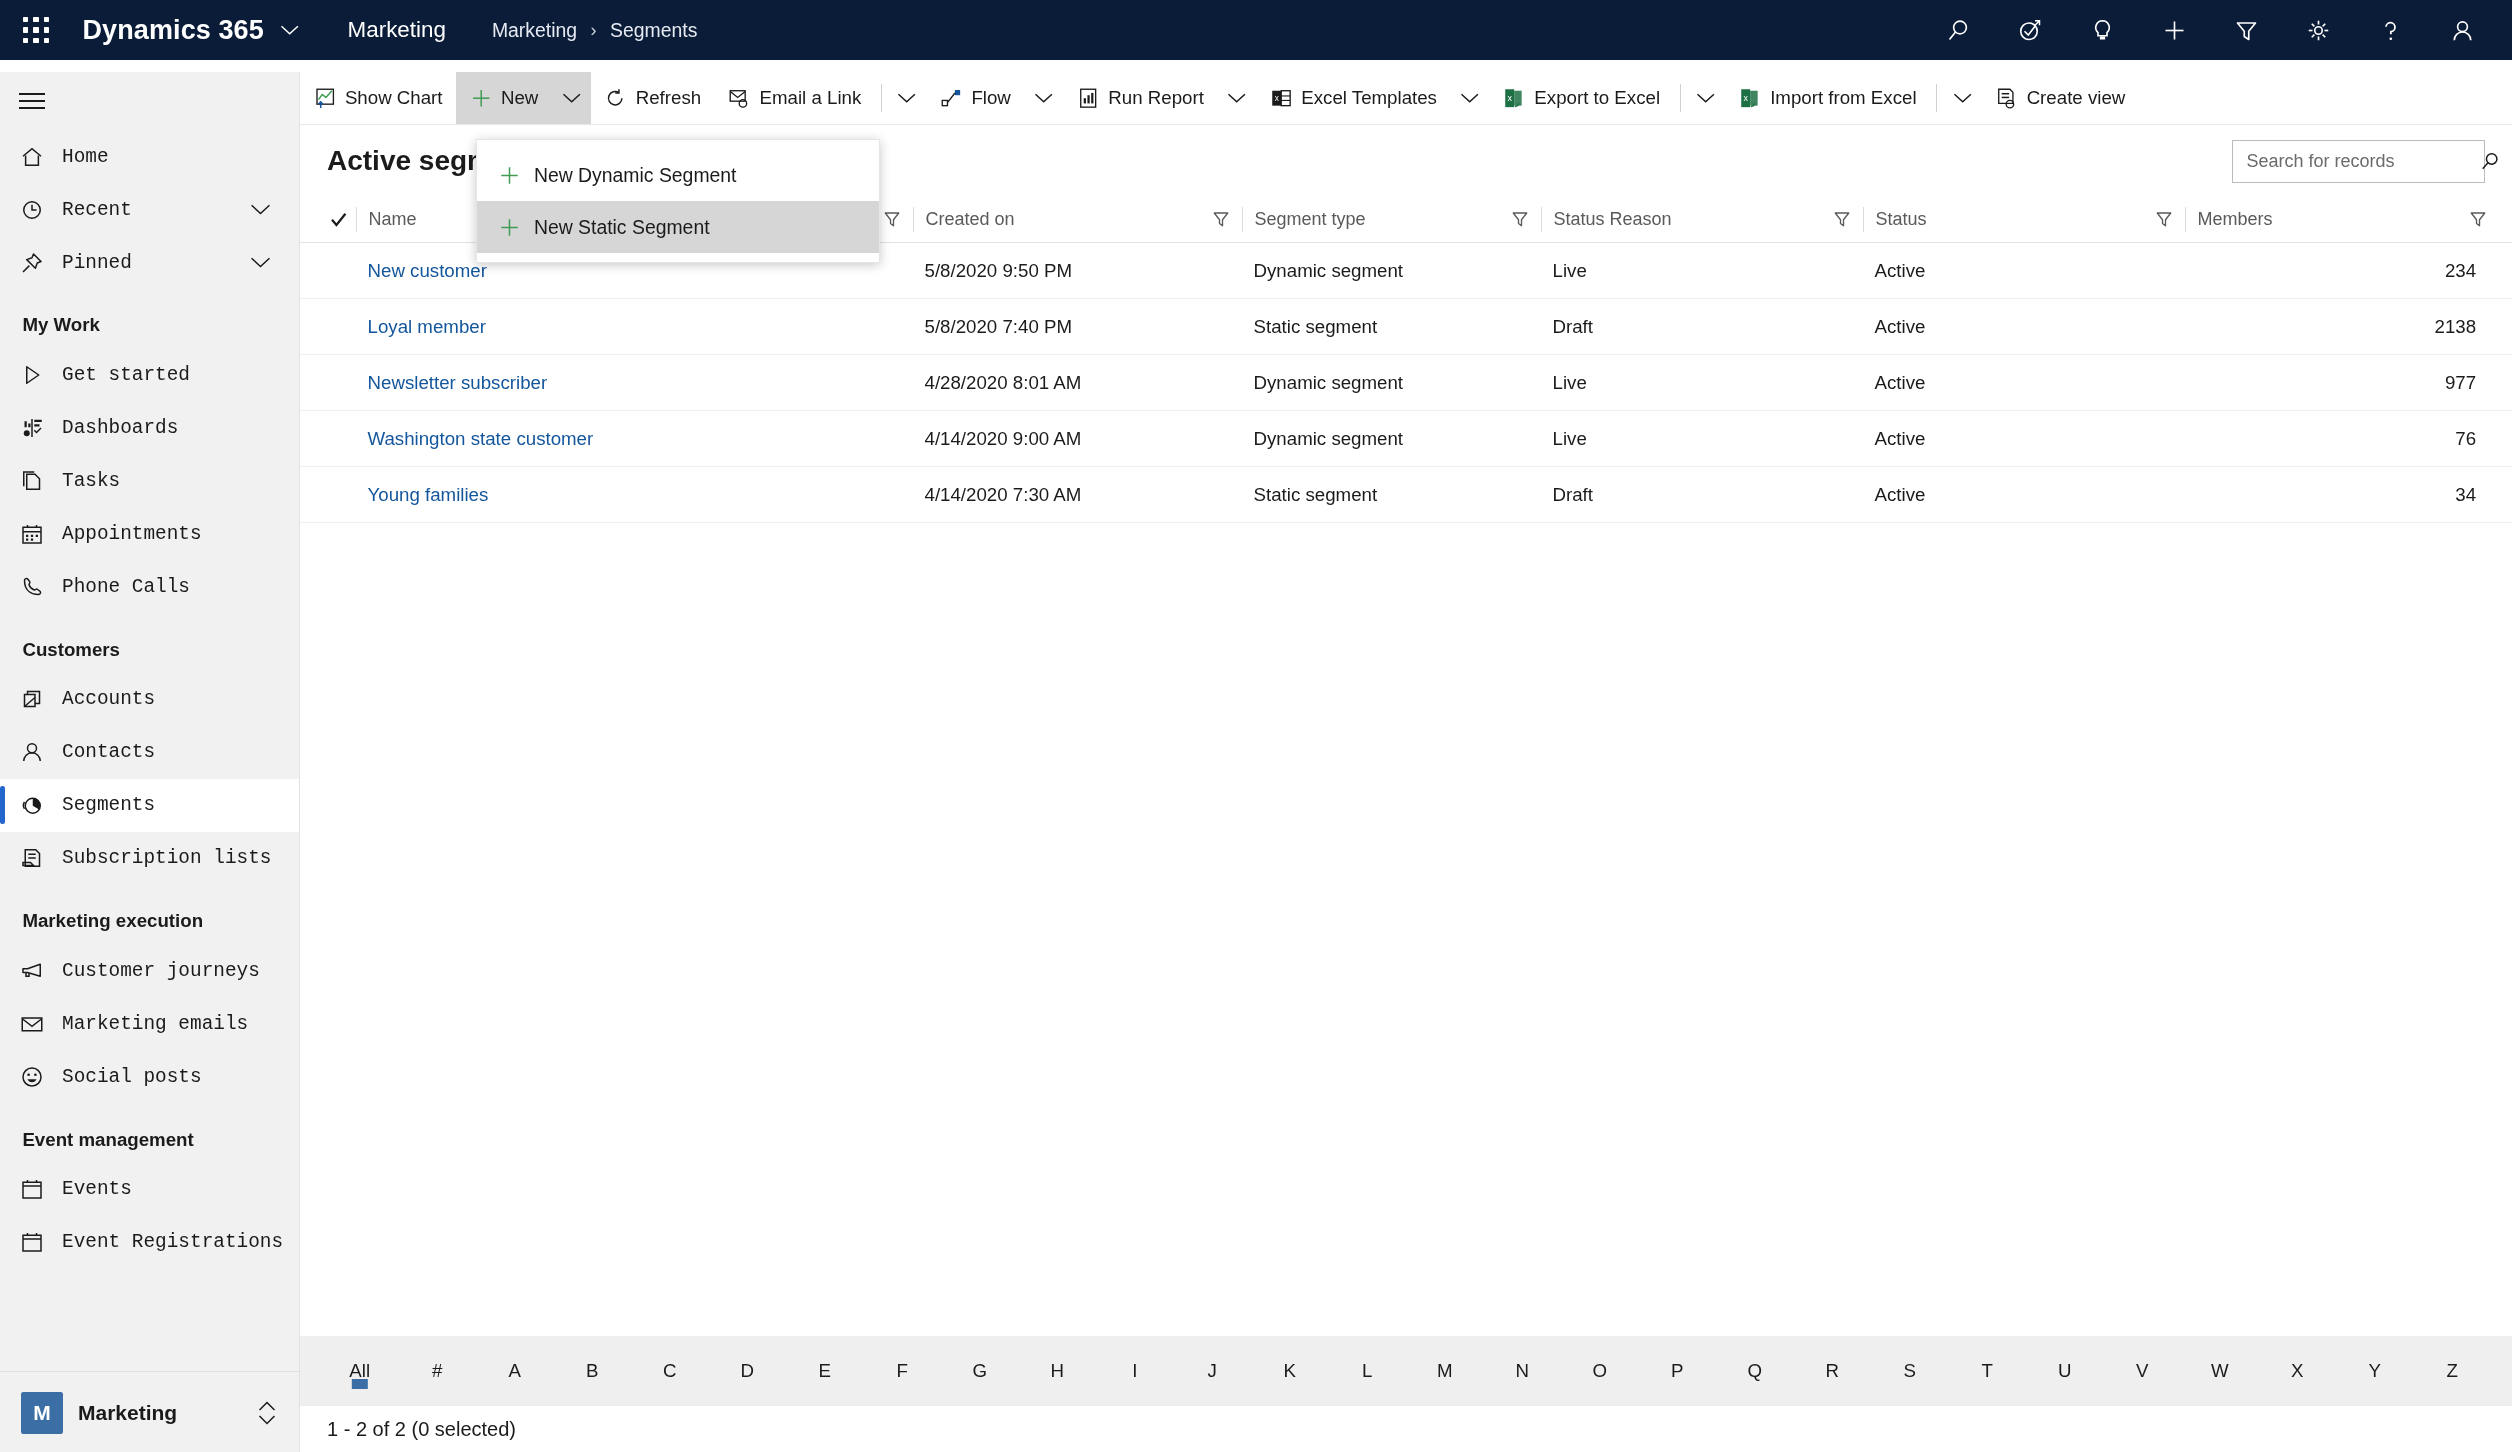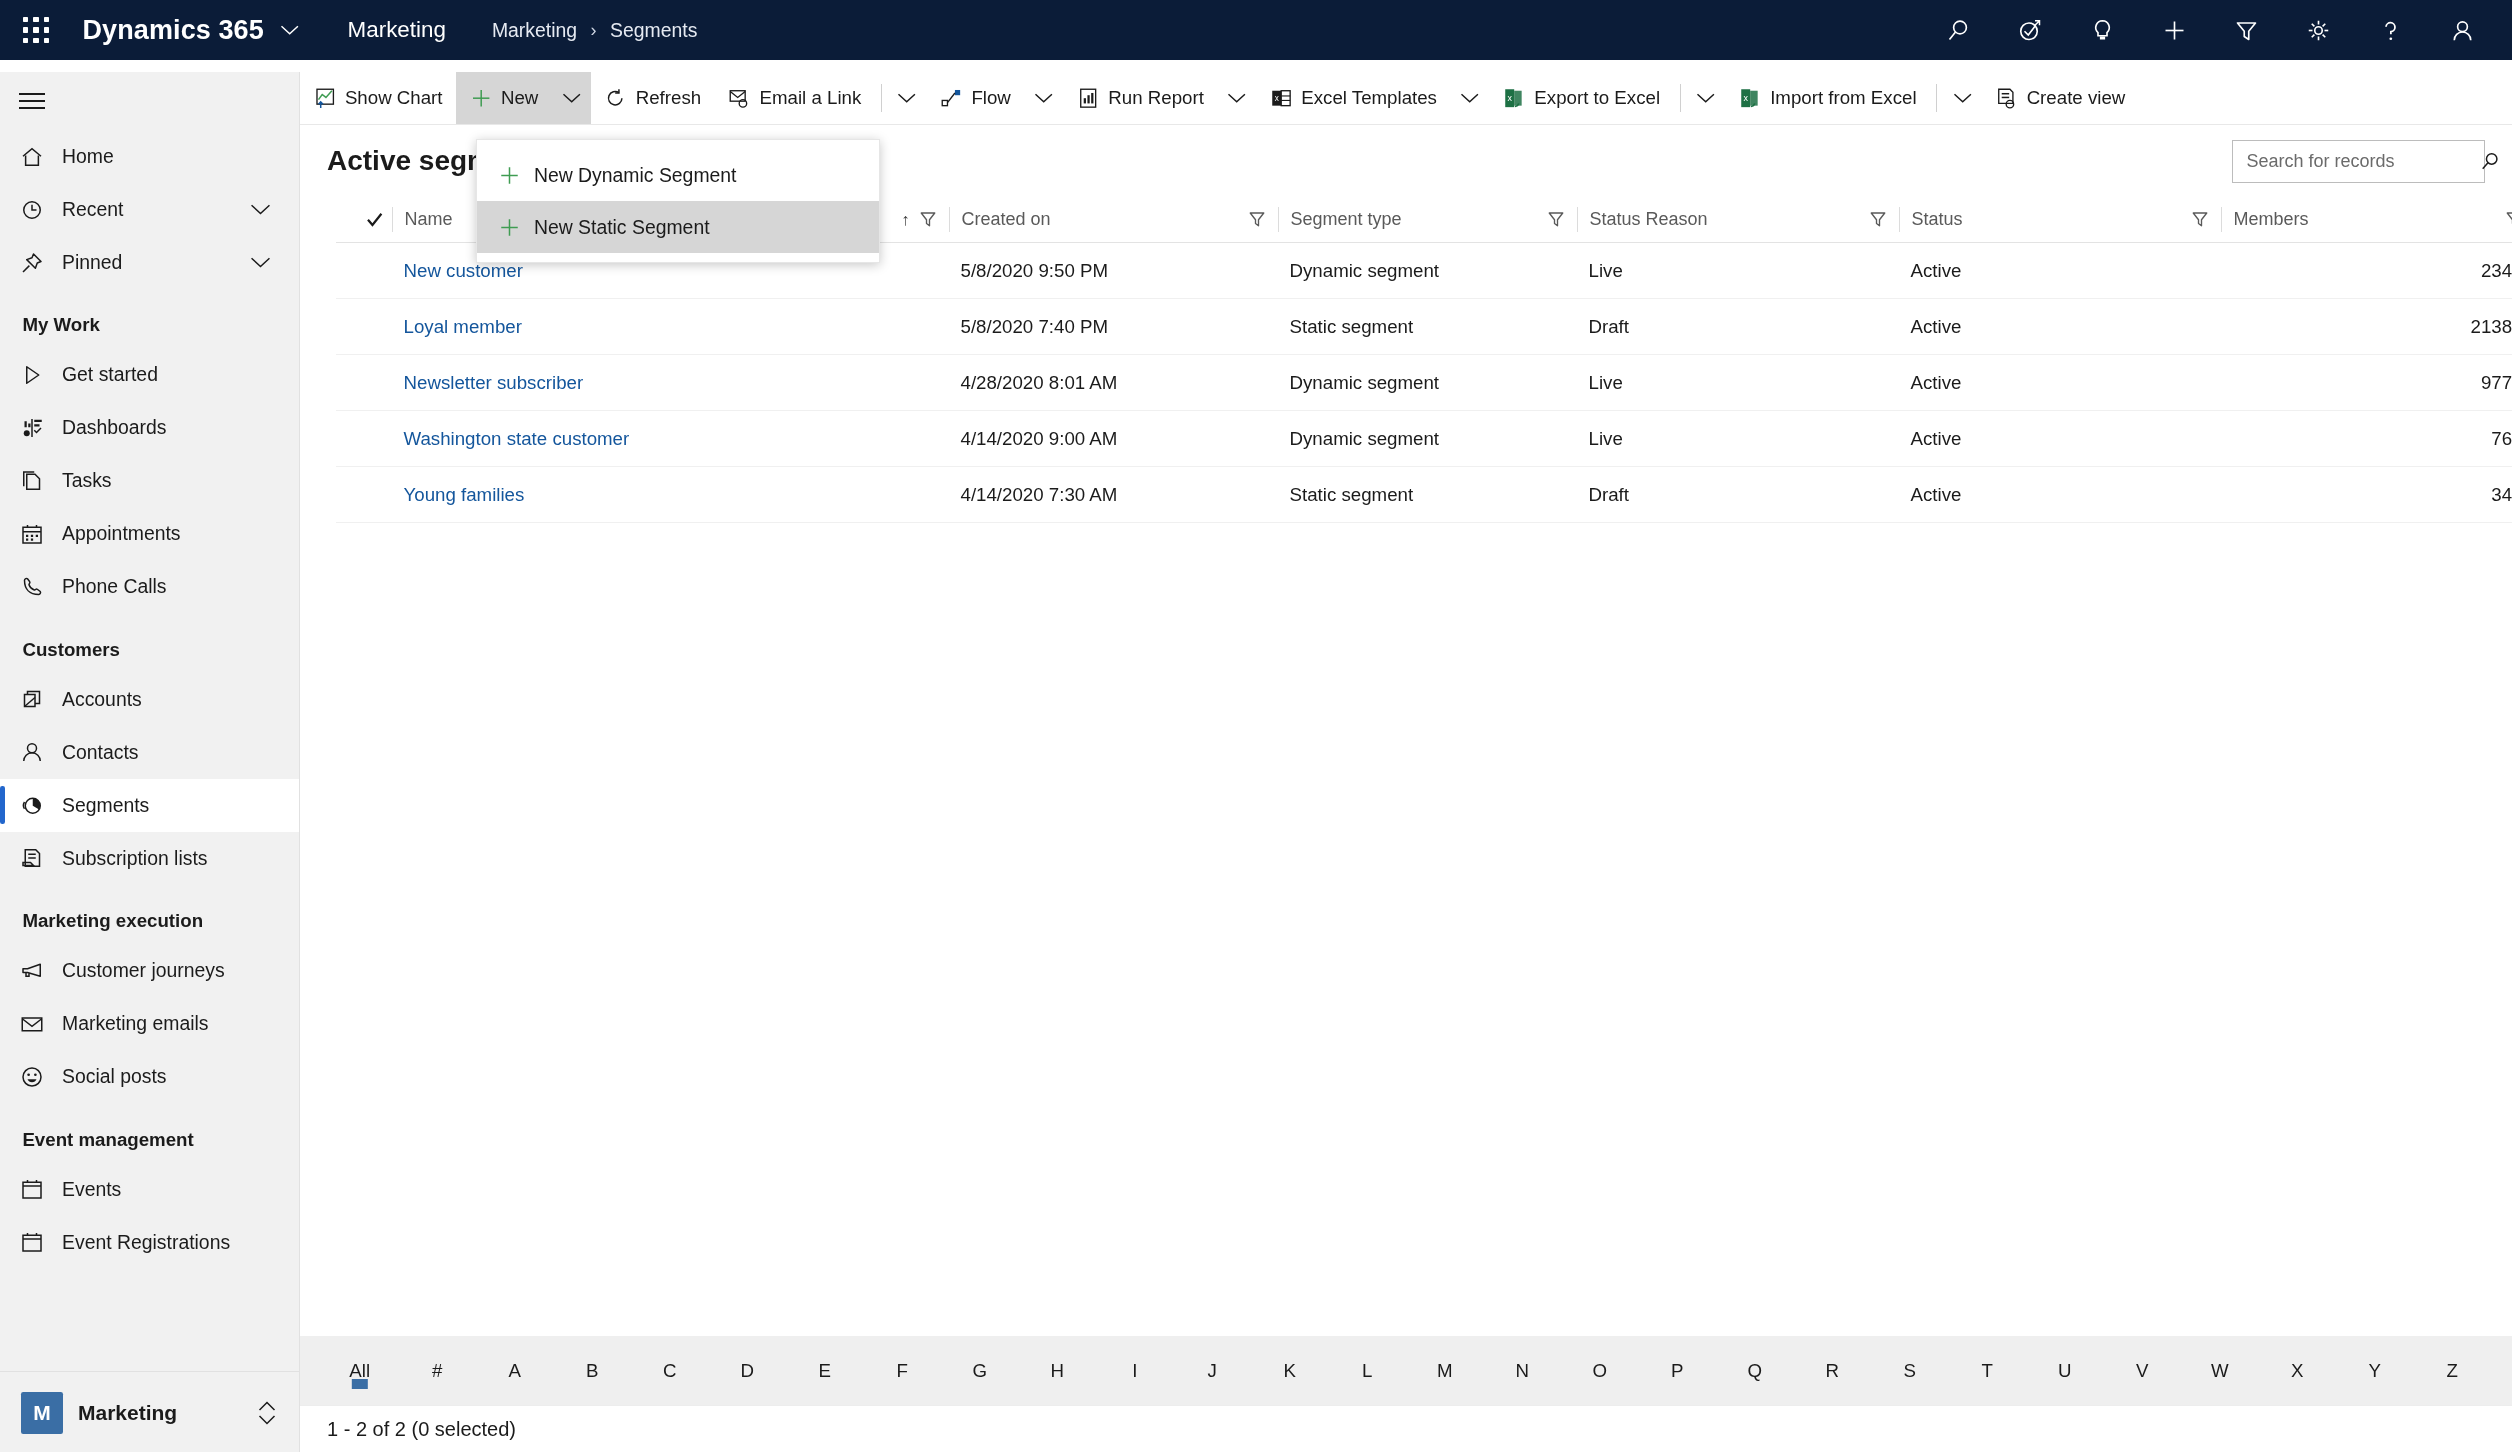--- a/index.html
+++ b/index.html
@@ -55,21 +55,21 @@
     border-right: 0.7px solid #e1e1e1;
   }
   .hamburger {
     height: 58px; display:flex; align-items:center; padding-left: 19.4px; cursor:pointer;
   }
   .ham-lines { width: 25.4px; }
   .ham-lines i { display:block; height:2.2px; background:#1b1b1b; margin: 4.5px 0; }
   .nav-item {
     display:flex; align-items:center; height: 53px;
     padding-left: 20px; cursor: pointer; position: relative;
-    color: #1b1b1b; font-size: 19.4px;
+    color: #1b1b1b; font-size: 19.4px; font-family: Liberation Mono, monospace;
   }
   .nav-item.selected { background: #ffffff; }
   .nav-item.selected::before {
     content:""; position:absolute; left:0; top: 7.5px; bottom: 7.5px;
     width: 4.5px; background: #2266cc; border-radius: 2.2px;
   }
   .nav-ico {
     width: 33px; min-width:33px; display:flex; align-items:center; justify-content:flex-start;
   }
   .nav-label { margin-left: 9px; white-space: nowrap; }
@@ -126,21 +126,21 @@
     margin-left: auto; width: 253px; height: 43px;
     border: 0.7px solid #bcbcbc; background:#fff;
     display:flex; align-items:center; padding: 0 10.5px 0 13.5px;
   }
   .search-box input {
     border:none; outline:none; flex:1; font-size: 18px;
     color:#1b1b1b; font-family: "Liberation Sans", sans-serif; background:transparent;
   }
   .search-box input::placeholder { color:#6b6b6b; }
 
-  .grid { width: 2212px; padding-left: 36px; }
+  .grid { width: 2212px; }
   .grid-head {
     display:flex; align-items:center; height: 46px;
     border-bottom: 0.7px solid #e3e3e3; padding-left: 10.5px;
   }
   .hcell {
     display:flex; align-items:center; font-size: 18px; color:#5a5a5a;
     border-left: 0.7px solid #dcdcdc; height: 25.4px; padding-left: 12px;
     position: relative;
   }
   .hcell:first-child { border-left: none; }

